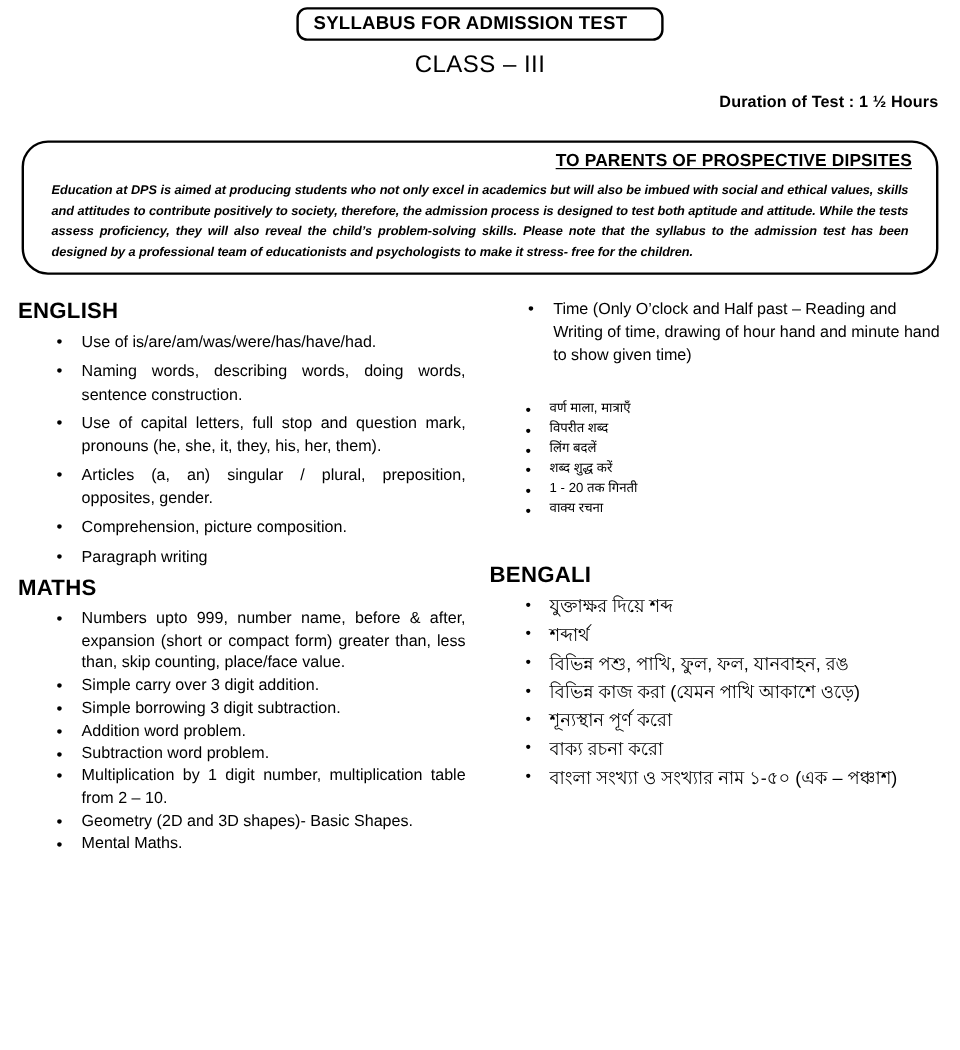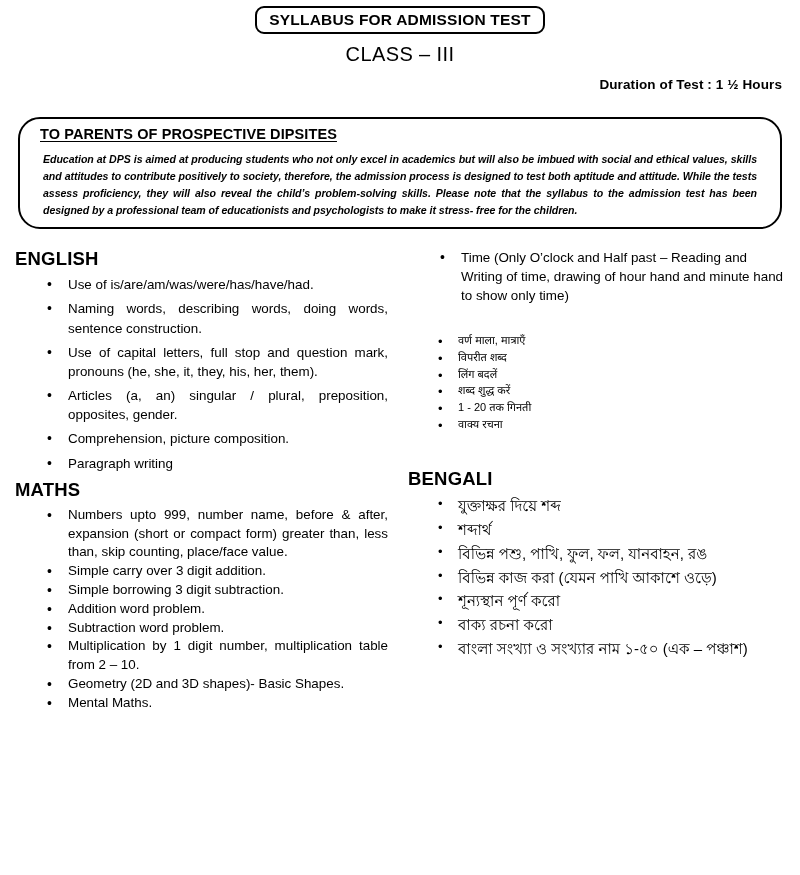--- a/index.html
+++ b/index.html
@@ -23,21 +23,21 @@
     width: 800px;
     padding-top: 6px;
   }
   .title-box-wrap {
     display: flex;
     justify-content: center;
   }
   .title-box {
     border: 2px solid #000;
     border-radius: 9px;
-    padding: 2px 12px 3px 12px;
+    padding: 2px 28px 3px 12px;
     font-size: 15.5px;
     font-weight: bold;
     letter-spacing: 0.2px;
     line-height: 1.25;
     white-space: nowrap;
   }
   .class-line {
     text-align: center;
     font-size: 20px;
     font-weight: normal;
@@ -58,21 +58,21 @@
     position: absolute;
     left: 18px;
     top: 117px;
     width: 764px;
     height: 112px;
     border: 2px solid #000;
     border-radius: 22px;
     padding: 7px 20px 6px 20px;
   }
   .notice-title {
-    text-align: left;
+    text-align: right;
     font-size: 14.5px;
     font-weight: bold;
     text-decoration: underline;
     text-underline-offset: 2px;
     letter-spacing: 0.1px;
   }
   .notice-body {
     margin-top: 9px;
     font-size: 10.6px;
     font-style: italic;
@@ -189,21 +189,21 @@
       <li>Multiplication by 1 digit number, multiplication table from 2 – 10.</li>
       <li>Geometry (2D and 3D shapes)- Basic Shapes.</li>
       <li>Mental Maths.</li>
     </ul>
 
   </div>
 
   <div class="col-right">
 
     <ul class="items">
-      <li>Time (Only O’clock and Half past – Reading and Writing of time, drawing of hour hand and minute hand to show only time)</li>
+      <li>Time (Only O’clock and Half past – Reading and Writing of time, drawing of hour hand and minute hand to show given time)</li>
     </ul>
 
     <div class="gap-md"></div>
 
     <ul class="items indic">
       <li>वर्ण माला, मात्राएँ</li>
       <li>विपरीत शब्द</li>
       <li>लिंग बदलें</li>
       <li>शब्द शुद्ध करें</li>
       <li>1 - 20 तक गिनती</li>

